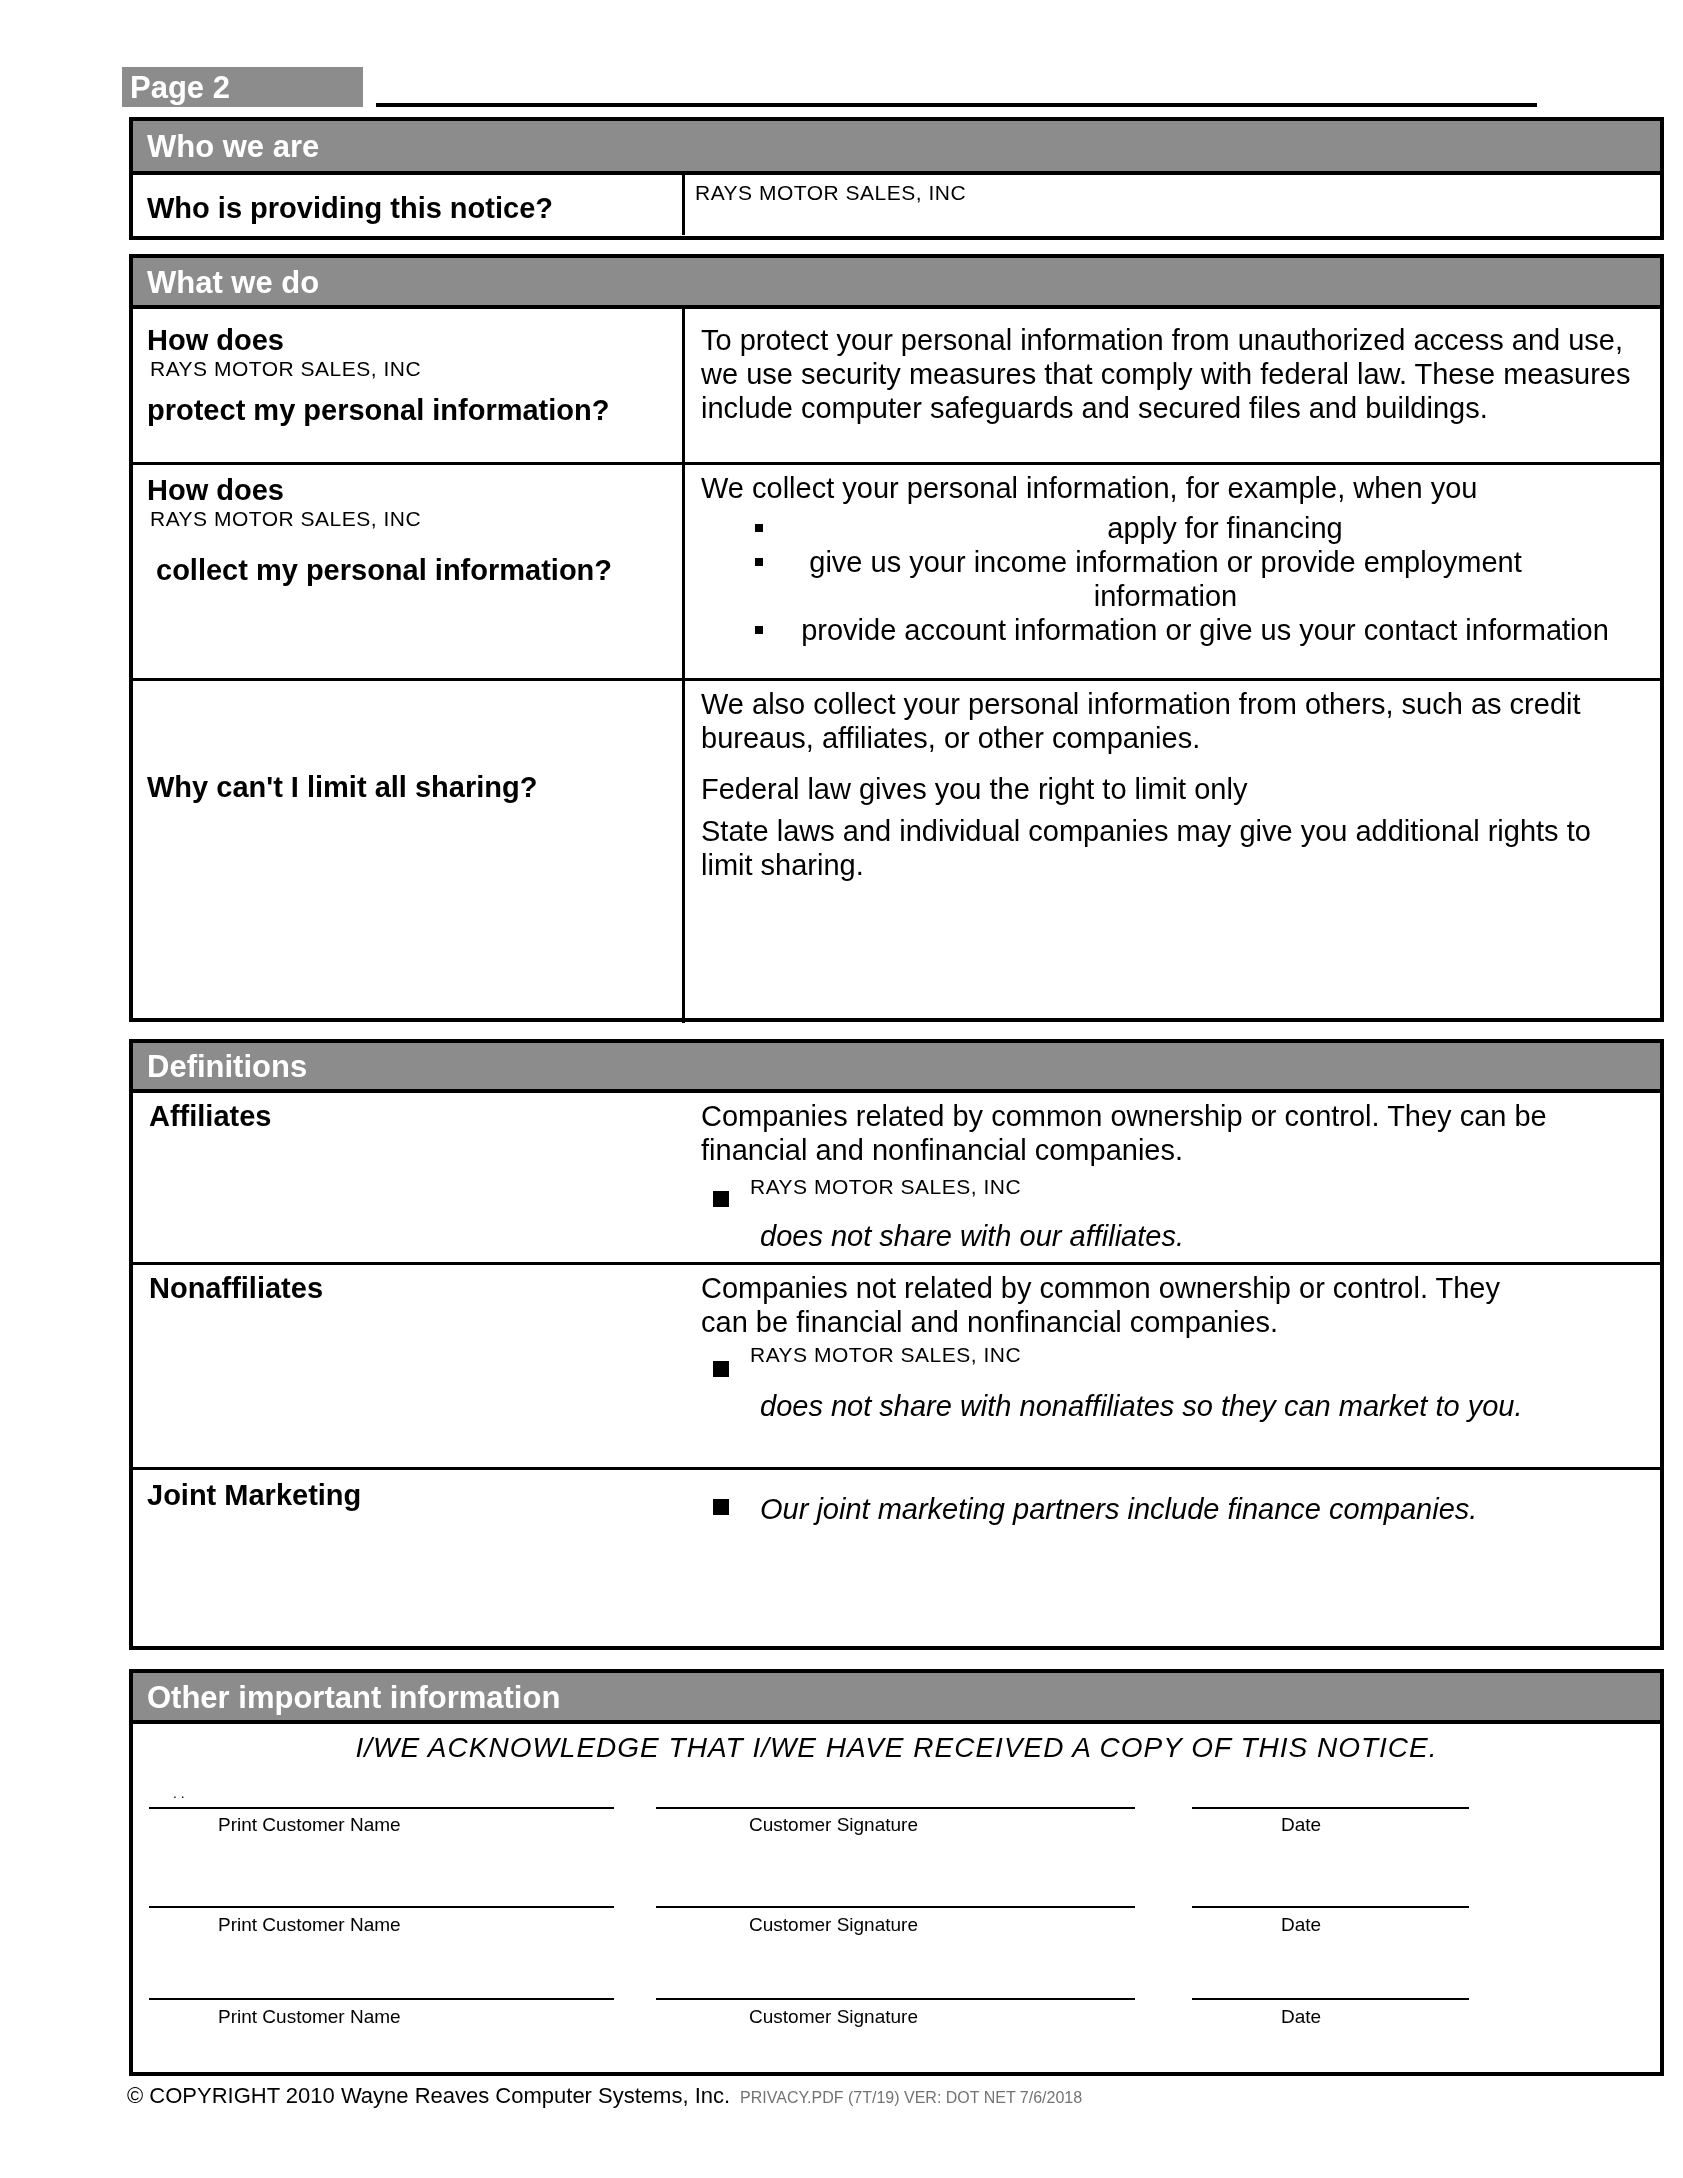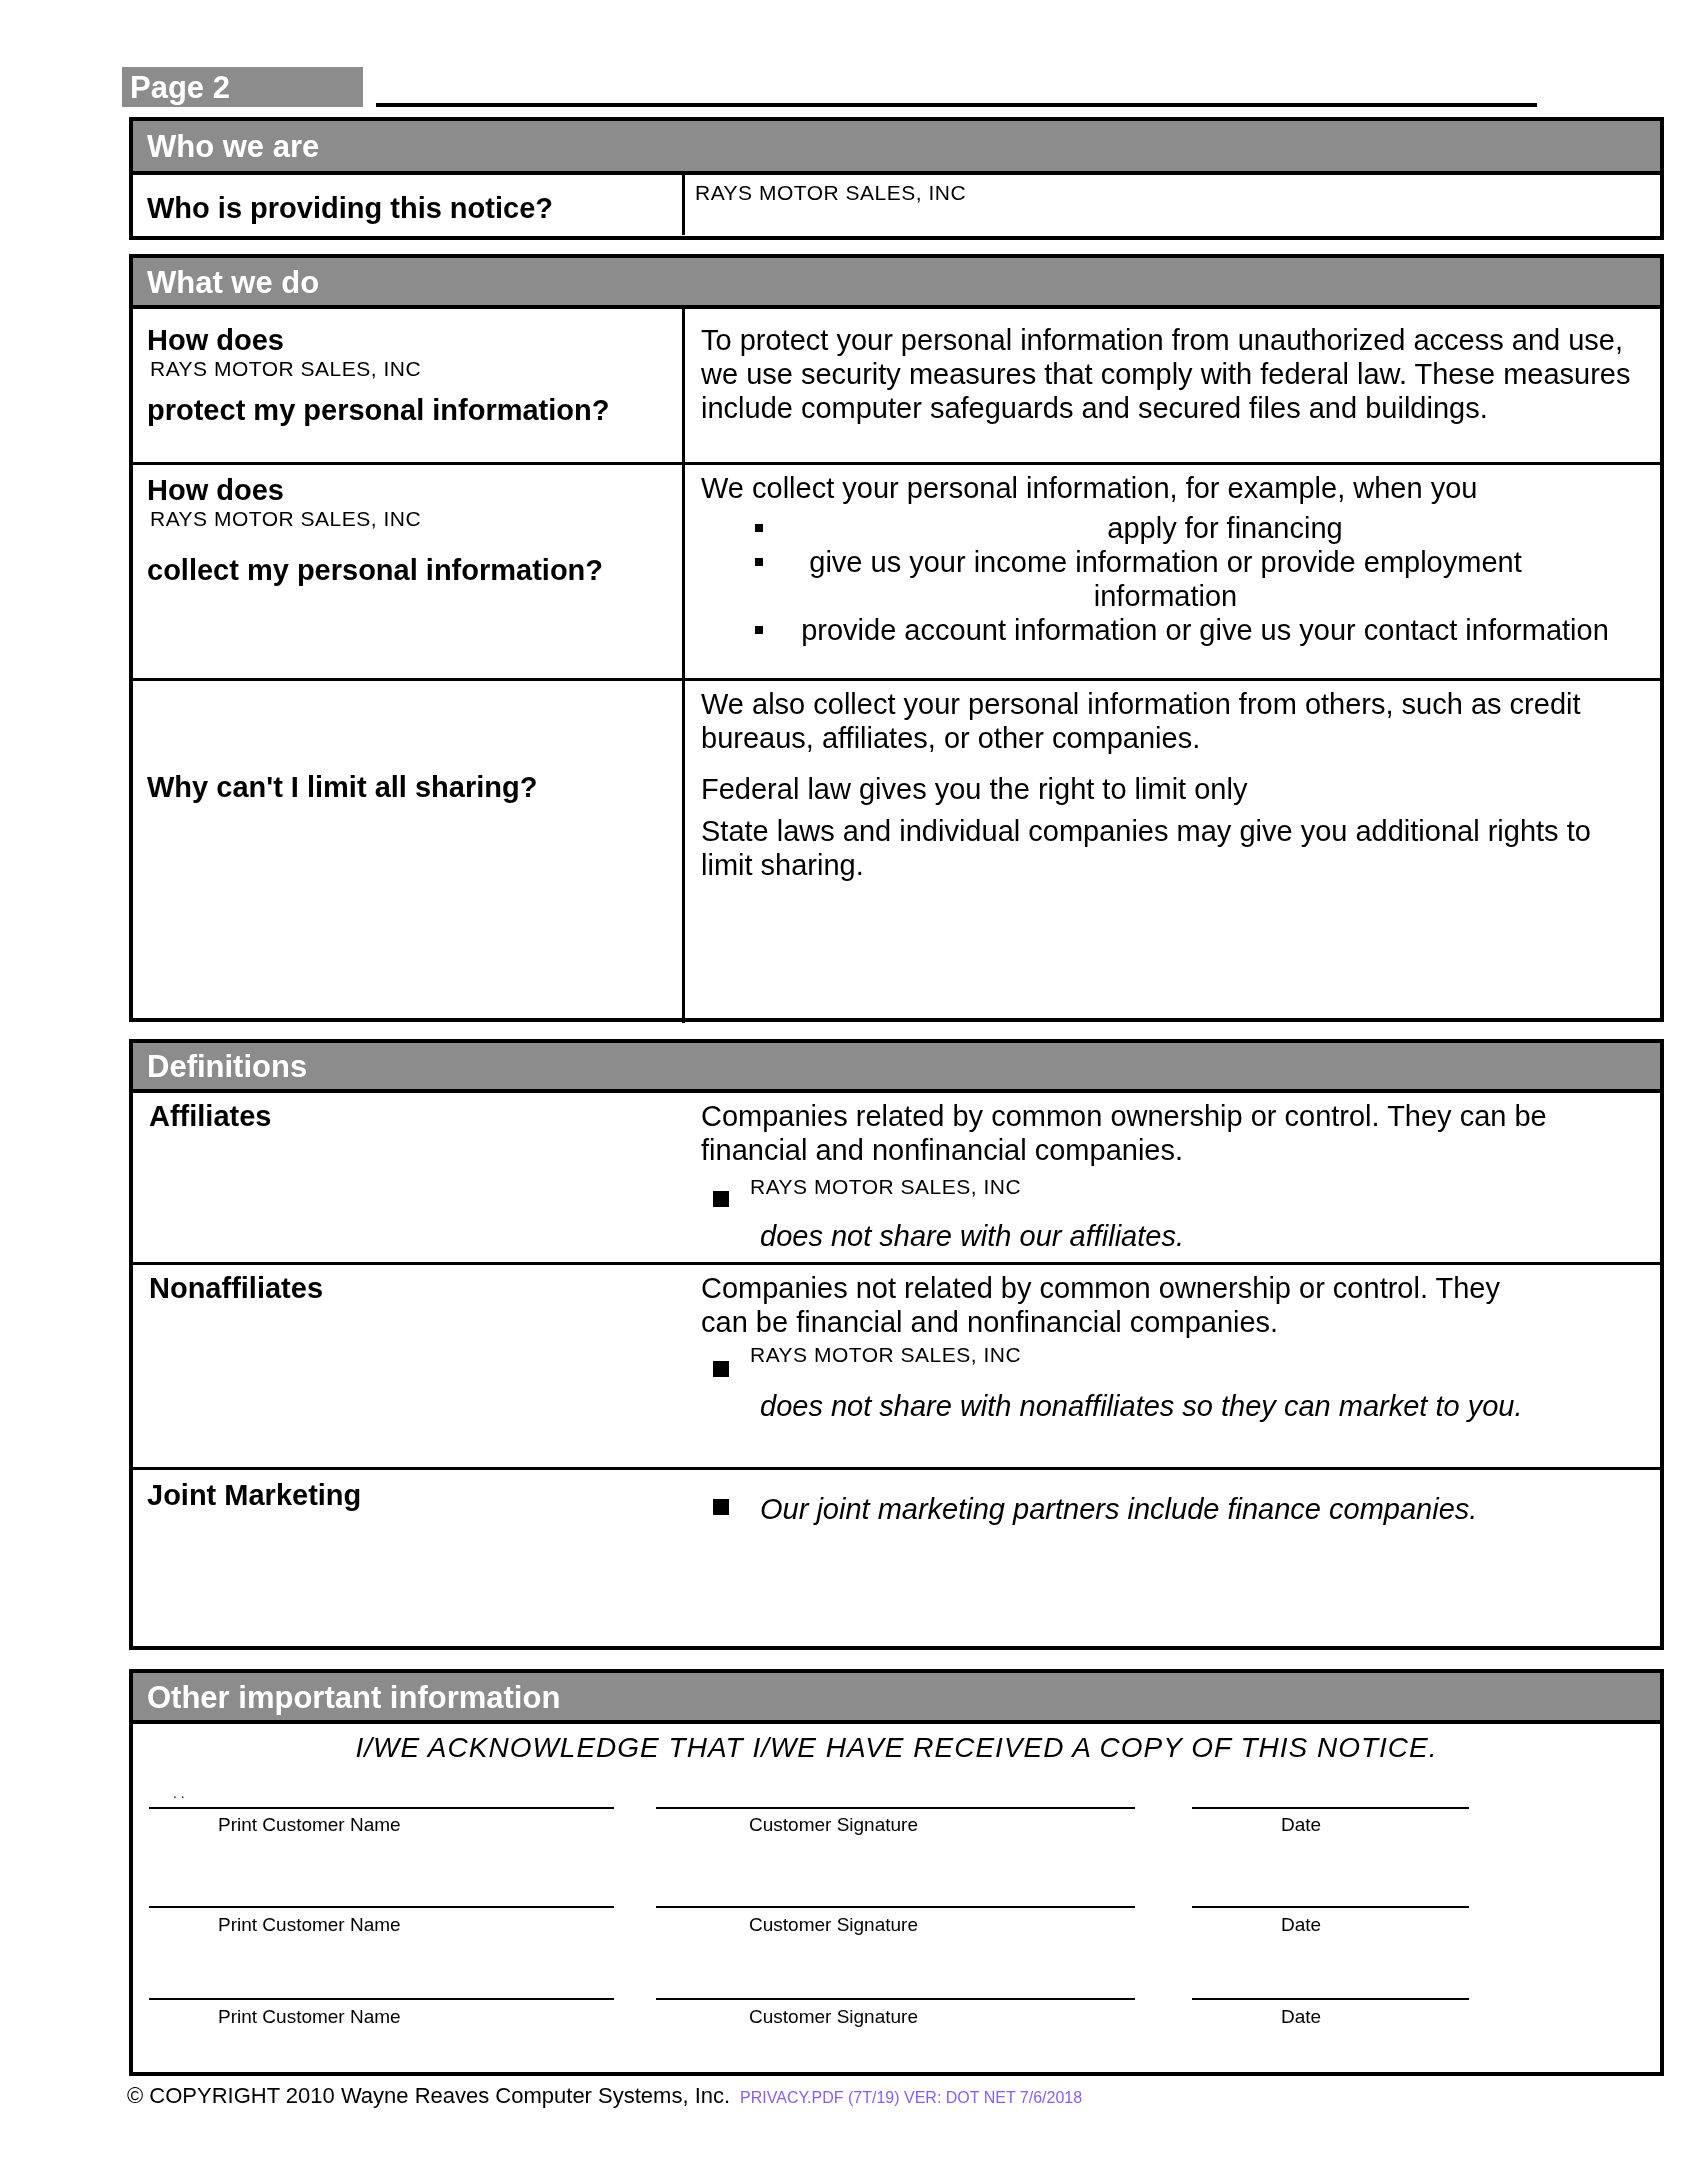--- a/index.html
+++ b/index.html
@@ -18,21 +18,21 @@
   .co-small { font-size:21px; line-height:24px; letter-spacing:0.5px; }
   .body { font-size:29px; line-height:34px; }
   ul.sq { list-style:none; margin:6px 0 0 0; padding:0 0 0 99px; }
   ul.sq li { position:relative; font-size:29px; line-height:34px;text-align:center; }
   ul.sq li::before { content:""; position:absolute; left:-45px; top:13px; width:8px; height:8px; background:#000; }
   .sqbox { display:inline-block; width:16px; height:16px; background:#000; }
   .ital { font-style:italic; font-size:29px; line-height:34px; }
   .sigline { position:absolute; height:2px; background:#000; }
   .siglabel { position:absolute; font-size:19px; }
   .footer { left:127px; top:2083px; font-size:22px; white-space:nowrap; }
-  .footer .small { font-size:16px; color:#8b5cf6; margin-left:10px; }
+  .footer .small { font-size:16px; color:#737373; margin-left:10px; }
 </style>
 </head>
 <body>
 
 <div class="abs page-tab">Page 2</div>
 <div class="abs page-rule"></div>
 
 <div class="section" style="top:117px;height:123px;">
   <div class="sec-head" style="height:54px;line-height:51px;">Who we are</div>
   <div class="row" style="height:60px;">
@@ -54,21 +54,21 @@
       <div class="q" style="margin-top:12px;">protect my personal information?</div>
     </div>
     <div class="rcol" style="padding-top:14px;">
       <div class="body">To protect your personal information from unauthorized access and use, we use security measures that comply with federal law.  These measures include computer safeguards and secured files and buildings.</div>
     </div>
   </div>
   <div class="row" style="height:216px;">
     <div class="lcol" style="padding-top:8px;">
       <div class="q">How does</div>
       <div class="co-small" style="padding-left:3px;">RAYS MOTOR SALES, INC</div>
-      <div class="q" style="margin-top:22px;">collect my personal information?</div>
+      <div class="q" style="margin-top:22px;margin-left:9px;">collect my personal information?</div>
     </div>
     <div class="rcol" style="padding-top:6px;">
       <div class="body">We collect your personal information, for example, when you</div>
       <ul class="sq" style="padding-left:99px;margin-top:6px;">
         <li>apply for financing</li>
         <li style="padding-right:119px;">give us your income information or provide employment information</li>
         <li style="padding-right:40px;">provide account information or give us your contact information</li>
       </ul>
     </div>
   </div>

